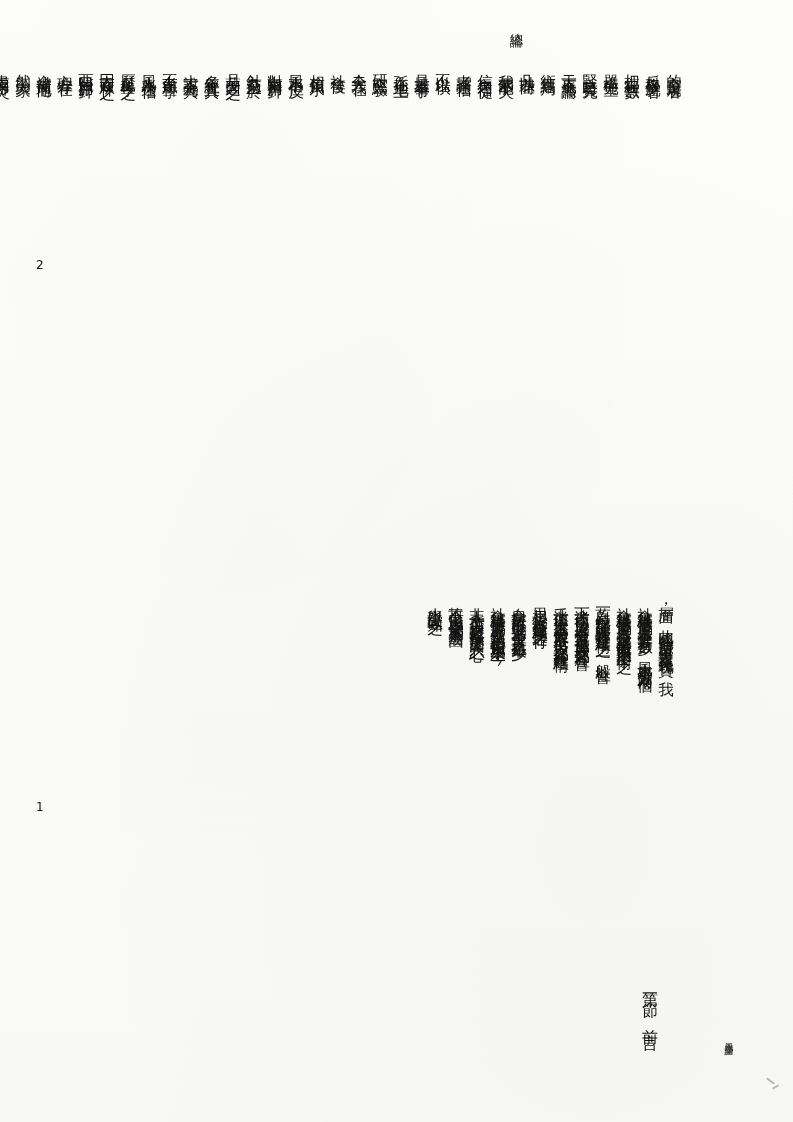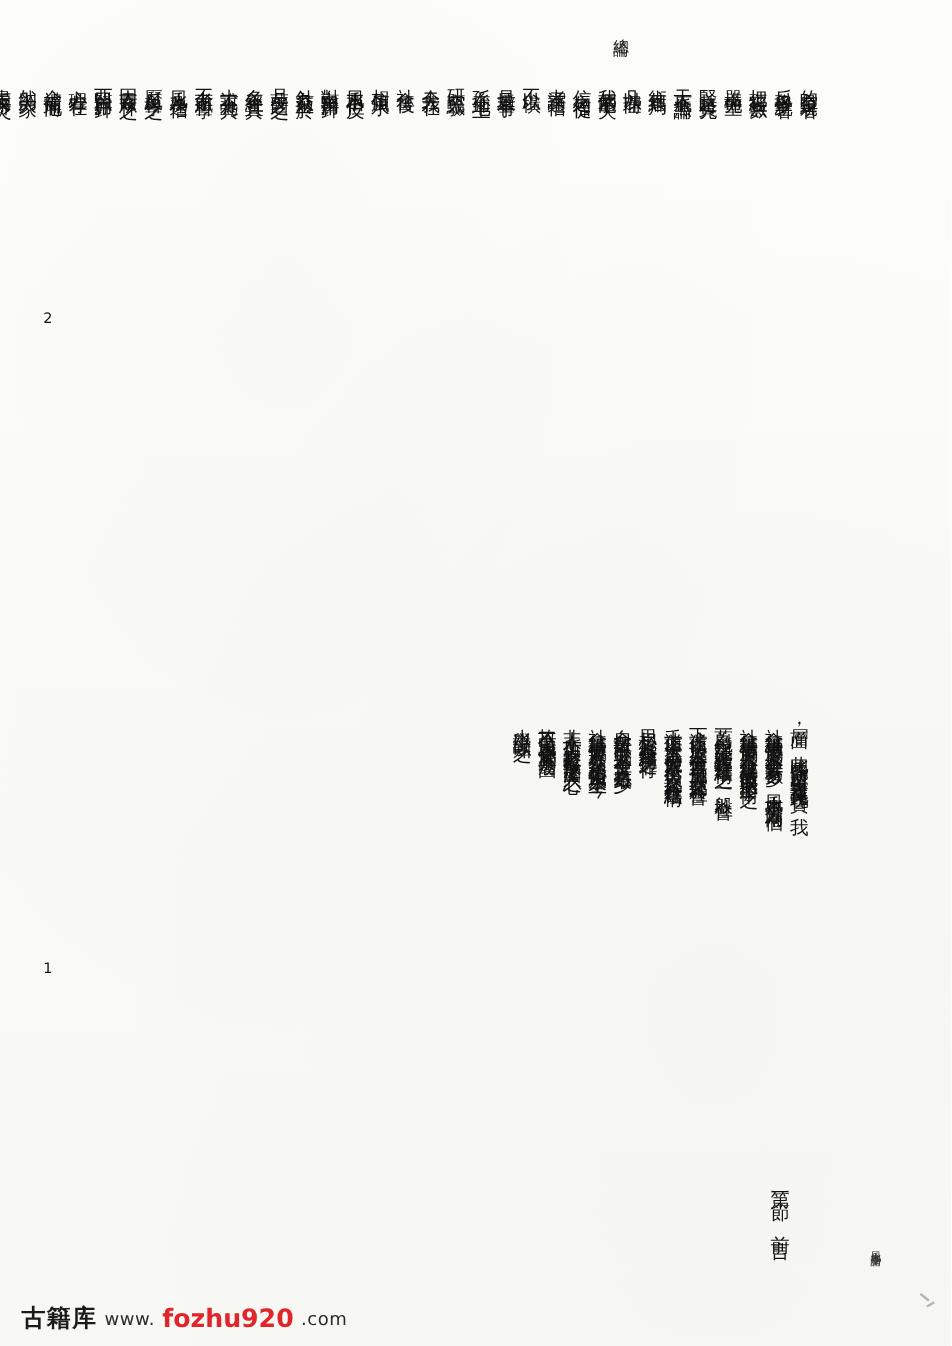--- a/index.html
+++ b/index.html
@@ -221,19 +221,13 @@
 
   <div class="vcol-block" id="block-left-note">
     <div class="vcol">風水學新論</div>
   </div>
 
   <div class="page-number" id="page-num-1">1</div>
 
   <div class="scan-mark" id="mark-a"></div>
   <div class="scan-mark" id="mark-b"></div>
 
-  <div id="watermark">
-    <span class="wm-cn">古籍库</span>
-    <span class="wm-www">www.</span>
-    <span class="wm-brand">fozhu920</span>
-    <span class="wm-www">.com</span>
-  </div>
 </div>
 
 </body></html>

